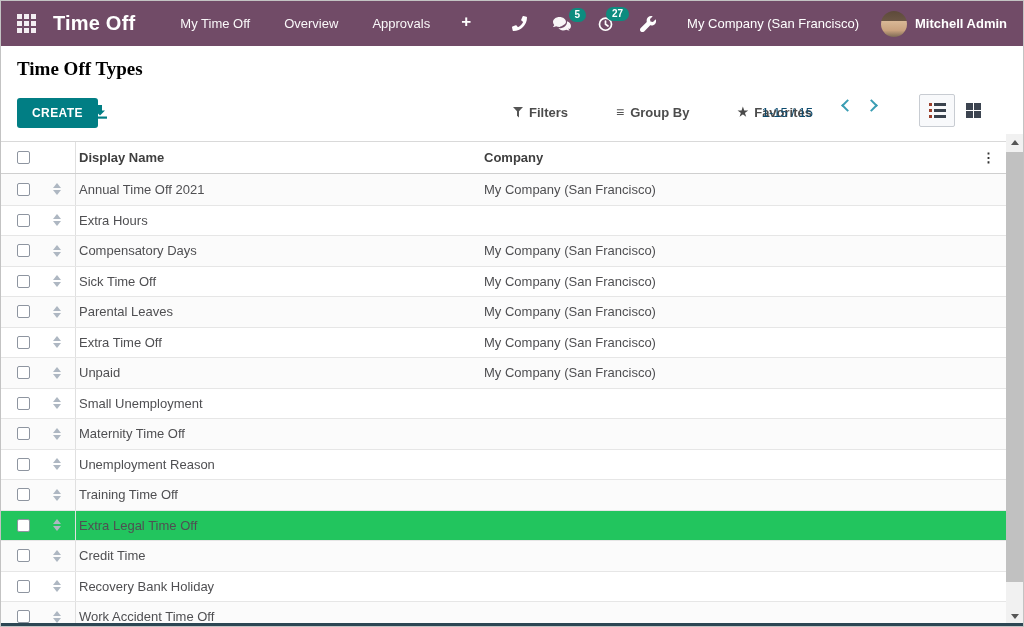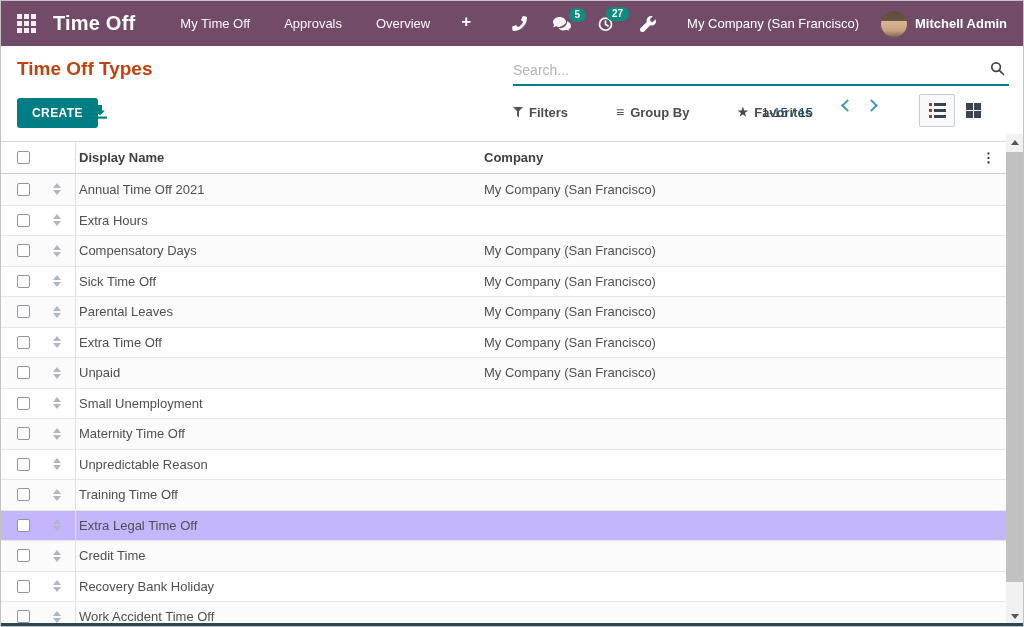--- a/index.html
+++ b/index.html
@@ -22,21 +22,21 @@
   .nav-icon svg { display:block; }
   .badge { position:absolute; top:2px; right:-2px; background:#0d8c7f; color:#fff;
            border-radius:9px; font-size:10px; font-weight:bold; padding:2px 6px; line-height:1; }
   .nav-company { font-size:13px; padding:0 22px 0 18px; cursor:pointer; }
   .avatar { width:26px; height:26px; border-radius:50%; overflow:hidden; flex:0 0 auto;
             background:linear-gradient(180deg,#5d4a3a 0%,#6b5644 38%,#d8b795 40%,#c9a27e 75%,#7e6a55 100%); }
   .nav-user { font-size:13px; font-weight:bold; padding:0 16px 0 8px; cursor:pointer; }
 
   
   .cp { position:absolute; top:45px; left:0; width:1007px; height:95px; background:#fff; }
-  .cp-title { position:absolute; left:16px; top:12px; font-size:19px; color:#c2410c; }
+  .cp-title { position:absolute; left:16px; top:12px; font-size:19px; color:#000000;font-family:Liberation Serif, serif; }
   .searchbox { position:absolute; left:512px; top:10px; width:496px; height:30px;
                border-bottom:2px solid #047e8c; display:flex; align-items:center; }
   .searchbox input { flex:1; border:none; outline:none; font-size:14px; color:#444;
                      font-family:"Liberation Sans",sans-serif; }
   .searchbox input::placeholder { color:#b3b3b3; }
   .search-glyph { margin-right:4px; cursor:pointer; }
   .cp-row2 { position:absolute; top:48px; left:0; width:1007px; height:40px; }
   .btn-create { position:absolute; left:16px; top:4px; background:#017e84; color:#fff;
                 border:none; font-size:12px; font-weight:bold; letter-spacing:.4px;
                 padding:8px 15px; border-radius:3px; cursor:pointer;
@@ -67,21 +67,21 @@
 
   
   .table { position:absolute; top:140px; left:0; width:1007px; }
   .thead { display:flex; align-items:center; height:33px; border-top:1px solid #d9d9d9;
            border-bottom:1px solid #cfcfcf; font-size:13px; font-weight:bold; color:#3f3f3f;
            position:relative; }
   .row { display:flex; align-items:center; height:30.5px; border-top:1px solid #e6e6e6;
          font-size:13px; color:#4f4f52; cursor:pointer;justify-content:center; }
   .row:first-child { border-top:none; }
   .row:nth-child(odd) { background:#fbfbfb; }
-  .row.hovered { background:#c4b5fd; }
+  .row.hovered { background:#22c55e; }
   .c-check { width:37px; padding-left:16px; flex:0 0 auto; }
   .c-handle { width:38px; flex:0 0 auto; display:flex; justify-content:center; align-items:center;
               align-self:stretch; border-right:1px solid #e0e0e0; }
   .thead .c-handle { border-right:1px solid #e0e0e0; }
   .c-name { width:408px; padding-left:3px; flex:0 0 auto; white-space:nowrap; overflow:hidden; }
   .c-company { flex:1; white-space:nowrap; overflow:hidden; }
   .cbx { width:13px; height:13px; border:1px solid #8e95a0; border-radius:2px; background:#fff;
          display:block; cursor:pointer; }
   .handle { display:flex; flex-direction:column; gap:2px; cursor:grab; }
   .handle .up { width:0; height:0; border-left:4px solid transparent; border-right:4px solid transparent;
@@ -115,22 +115,22 @@
       <span></span>
       <span></span>
       <span></span>
       <span></span>
       <span></span>
       <span></span>
   </div>
   <div class="brand">Time Off</div>
   <nav style="display:flex;">
     <div class="nav-item">My Time Off</div>
+    <div class="nav-item">Overview</div>
     <div class="nav-item">Approvals</div>
-    <div class="nav-item">Overview</div>
     <div class="nav-plus">+</div>
   </nav>
   <div class="nav-right">
     <div class="nav-icon">
       <svg width="15" height="15" viewBox="0 0 512 512">
           <path fill="#fff" d="M493.4 24.6l-104-24c-11.3-2.6-22.9 3.3-27.5 13.9l-48 112c-4.2 9.8-1.4 21.3 6.9 28l60.6 49.6c-36 76.7-98.9 140.5-177.2 177.2l-49.6-60.6c-6.8-8.3-18.2-11.1-28-6.9l-112 48C3.9 366.5-2 378.1.6 389.4l24 104C27.1 504.2 36.7 512 48 512c256.1 0 464-207.5 464-464 0-11.2-7.7-20.9-18.6-23.4z"></path>
         </svg>
     </div>
     <div class="nav-icon">
       <svg width="18" height="16" viewBox="0 0 576 512">
@@ -153,29 +153,20 @@
     </div>
     <div class="nav-company">My Company (San Francisco)</div>
     <div class="avatar"></div>
     <div class="nav-user">Mitchell Admin</div>
   </div>
 </header>
 
 <section class="cp">
   <h1 class="cp-title">Time Off Types</h1>
 
-  <div class="searchbox">
-    <input type="text" placeholder="Search..." style="">
-    <span class="search-glyph">
-      <svg width="15" height="15" viewBox="0 0 16 16" fill="none" stroke="#444" stroke-width="1.8">
-          <circle cx="6.5" cy="6.5" r="4.6"></circle>
-          <line x1="10.2" y1="10.2" x2="14.4" y2="14.4" stroke-linecap="round"></line>
-        </svg>
-    </span>
-  </div>
 
   <div class="cp-row2">
     <button class="btn-create">CREATE</button>
     <button class="btn-download">
       <svg width="14" height="14" viewBox="0 0 14 14">
           <path fill="#017e84" d="M5 0h4v5.5h3L7 10.5 2 5.5h3z"></path>
           <rect fill="#017e84" y="11.5" width="14" height="2.2"></rect>
         </svg>
     </button>
 
@@ -373,21 +364,21 @@
   <div class="row">
     <div class="c-check">
       <span class="cbx"></span>
     </div>
     <div class="c-handle">
       <span class="handle">
             <i class="up"></i>
             <i class="down"></i>
           </span>
     </div>
-    <div class="c-name">Unpredictable Reason</div>
+    <div class="c-name">Unemployment Reason</div>
     <div class="c-company"></div>
   </div>
 
   <div class="row">
     <div class="c-check">
       <span class="cbx"></span>
     </div>
     <div class="c-handle">
       <span class="handle">
             <i class="up"></i>

